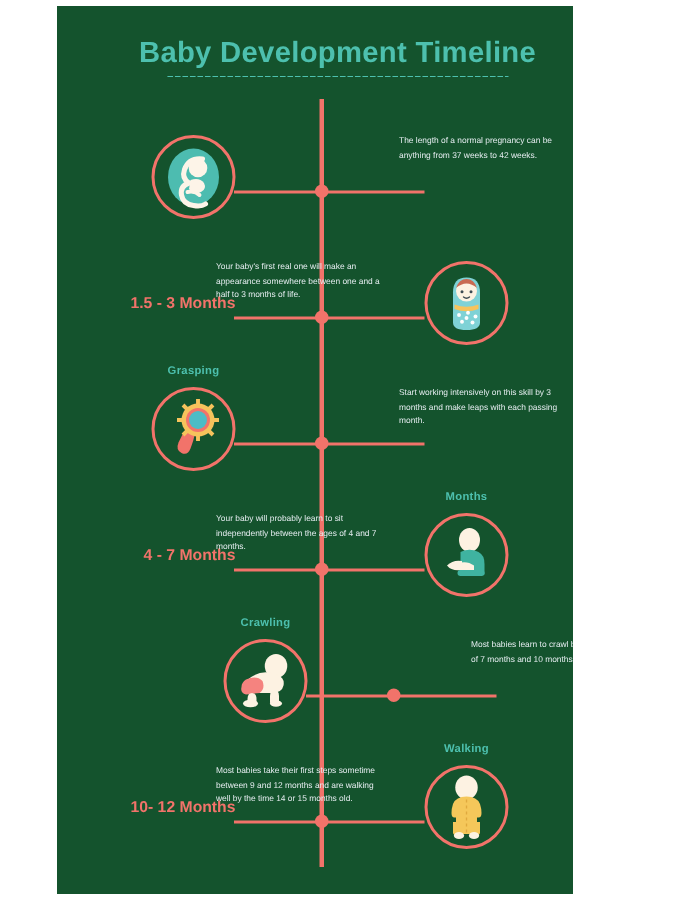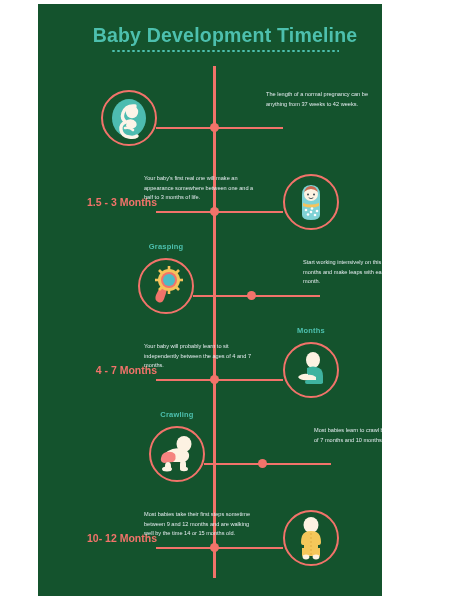--- a/index.html
+++ b/index.html
@@ -52,21 +52,21 @@
     top: 62px;
     width: 2.5px;
     height: 512px;
     background: #f2736a;
   }
 
   
   .row { position: absolute; left: 0; width: 374px; height: 84px; }
   .row-0 { top: 68px; }
   .row-1 { top: 152px; }
-  .row-2 { top: 236px; margin-left: 37px; }
+  .row-2 { top: 236px; }
   .row-3 { top: 320px; }
   .row-4 { top: 404px; margin-left: 48px; }
   .row-5 { top: 488px; }
 
   
   .node {
     position: absolute;
     left: 171.5px;
     top: 51px;
     width: 9px; height: 9px;
@@ -262,20 +262,21 @@
     <div class="connector conn-right"></div>
     <div class="age far-right">7 - 10 Months</div>
   </div>
 
   <div class="row row-5">
     <div class="age far-left">10- 12 Months</div>
     <div class="desc left-side">Most babies take their first steps sometime between 9 and 12 months and are walking well by the time 14 or 15 months old.</div>
     <div class="connector conn-left"></div>
     <div class="node"></div>
     <div class="connector conn-right"></div>
+    <div class="milestone-label right">Walking</div>
     <div class="medallion right">
       <svg width="42" height="44" viewBox="0 0 42 44">
         <ellipse cx="21" cy="9" rx="7.5" ry="8" fill="#fdf2e2"></ellipse>
         <path d="M21 15 q7 0 9 5 q1 3 1 6 q0 3 -2 3 l-1 0 l0 8 q0 3 -3 3 l-8 0 q-3 0 -3 -3 l0 -8 l-1 0 q-2 0 -2 -3 q0 -3 1 -6 q2 -5 9 -5 z" fill="#f5c75a"></path>
         <path d="M21 17 l0 23" fill="none" stroke="#e0a93e" stroke-width="0.9" stroke-dasharray="2 2"></path>
         <path d="M16 32 l0 7 q0 2 -1 2 q-3 0 -3 -2 l0 -7 z" fill="#f5c75a"></path>
         <path d="M26 32 l0 7 q0 2 1 2 q3 0 3 -2 l0 -7 z" fill="#f5c75a"></path>
         <ellipse cx="16" cy="41" rx="3.4" ry="2.4" fill="#fdf2e2"></ellipse>
         <ellipse cx="26" cy="41" rx="3.4" ry="2.4" fill="#fdf2e2"></ellipse>
       </svg>

